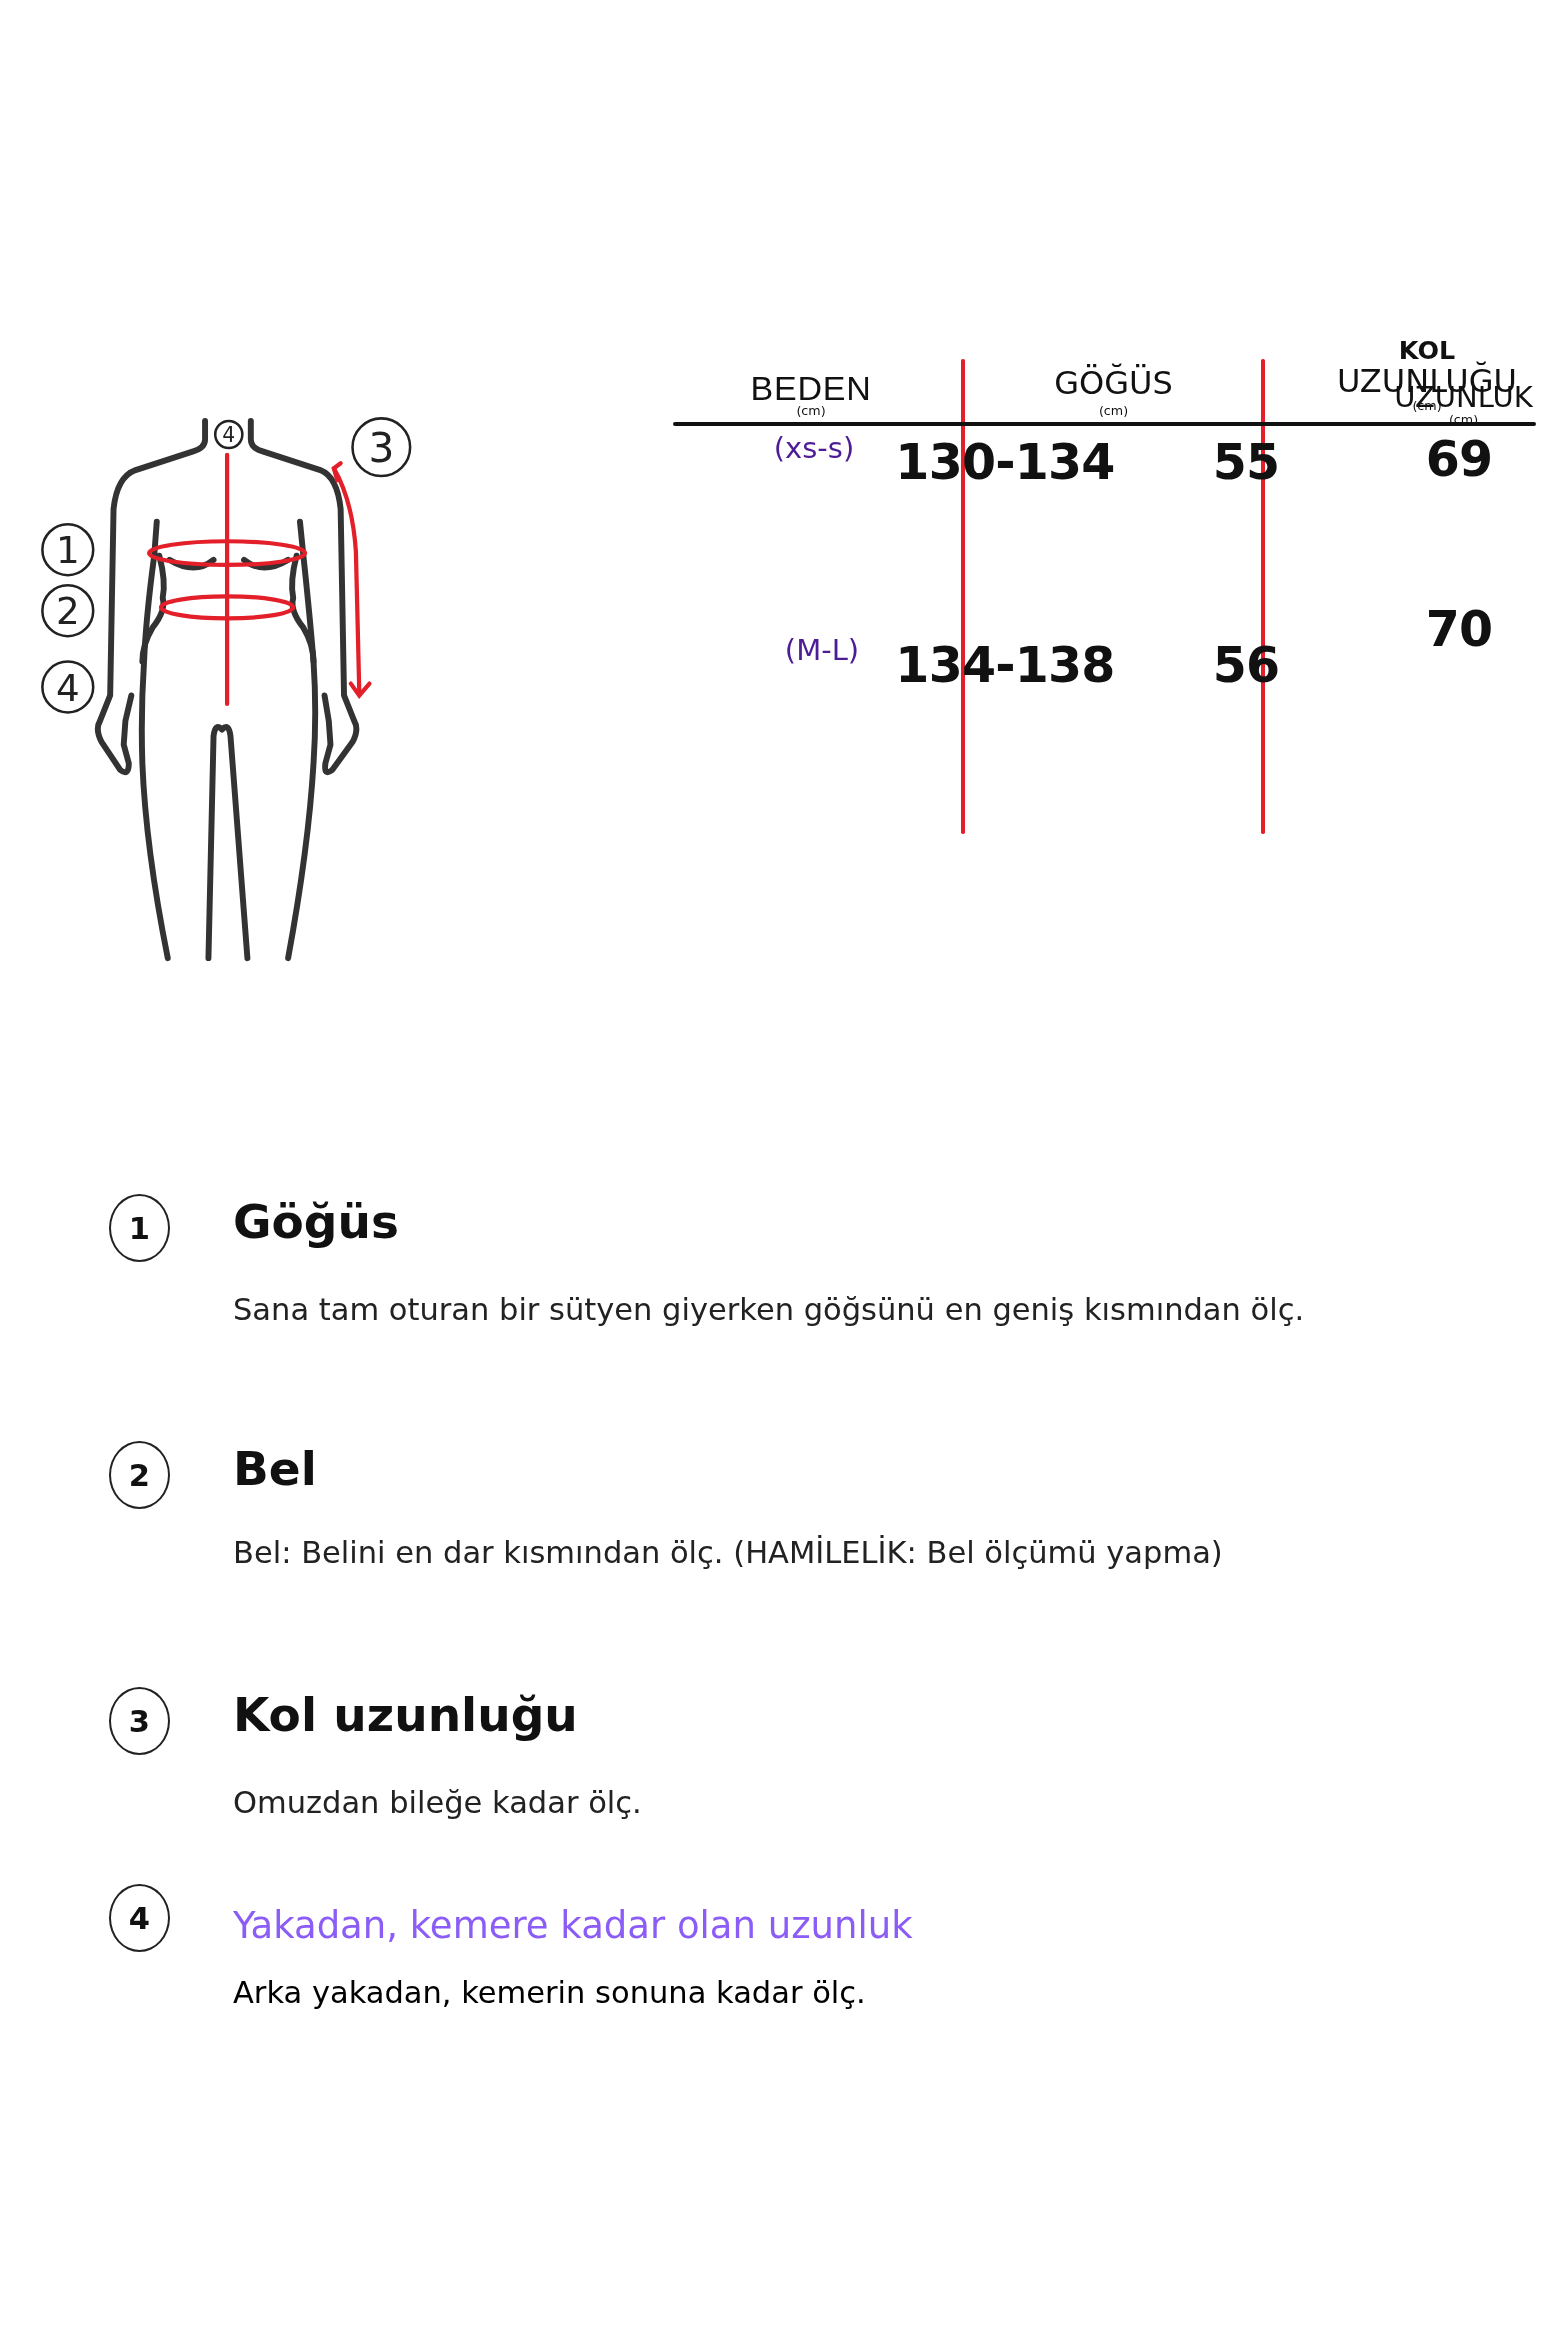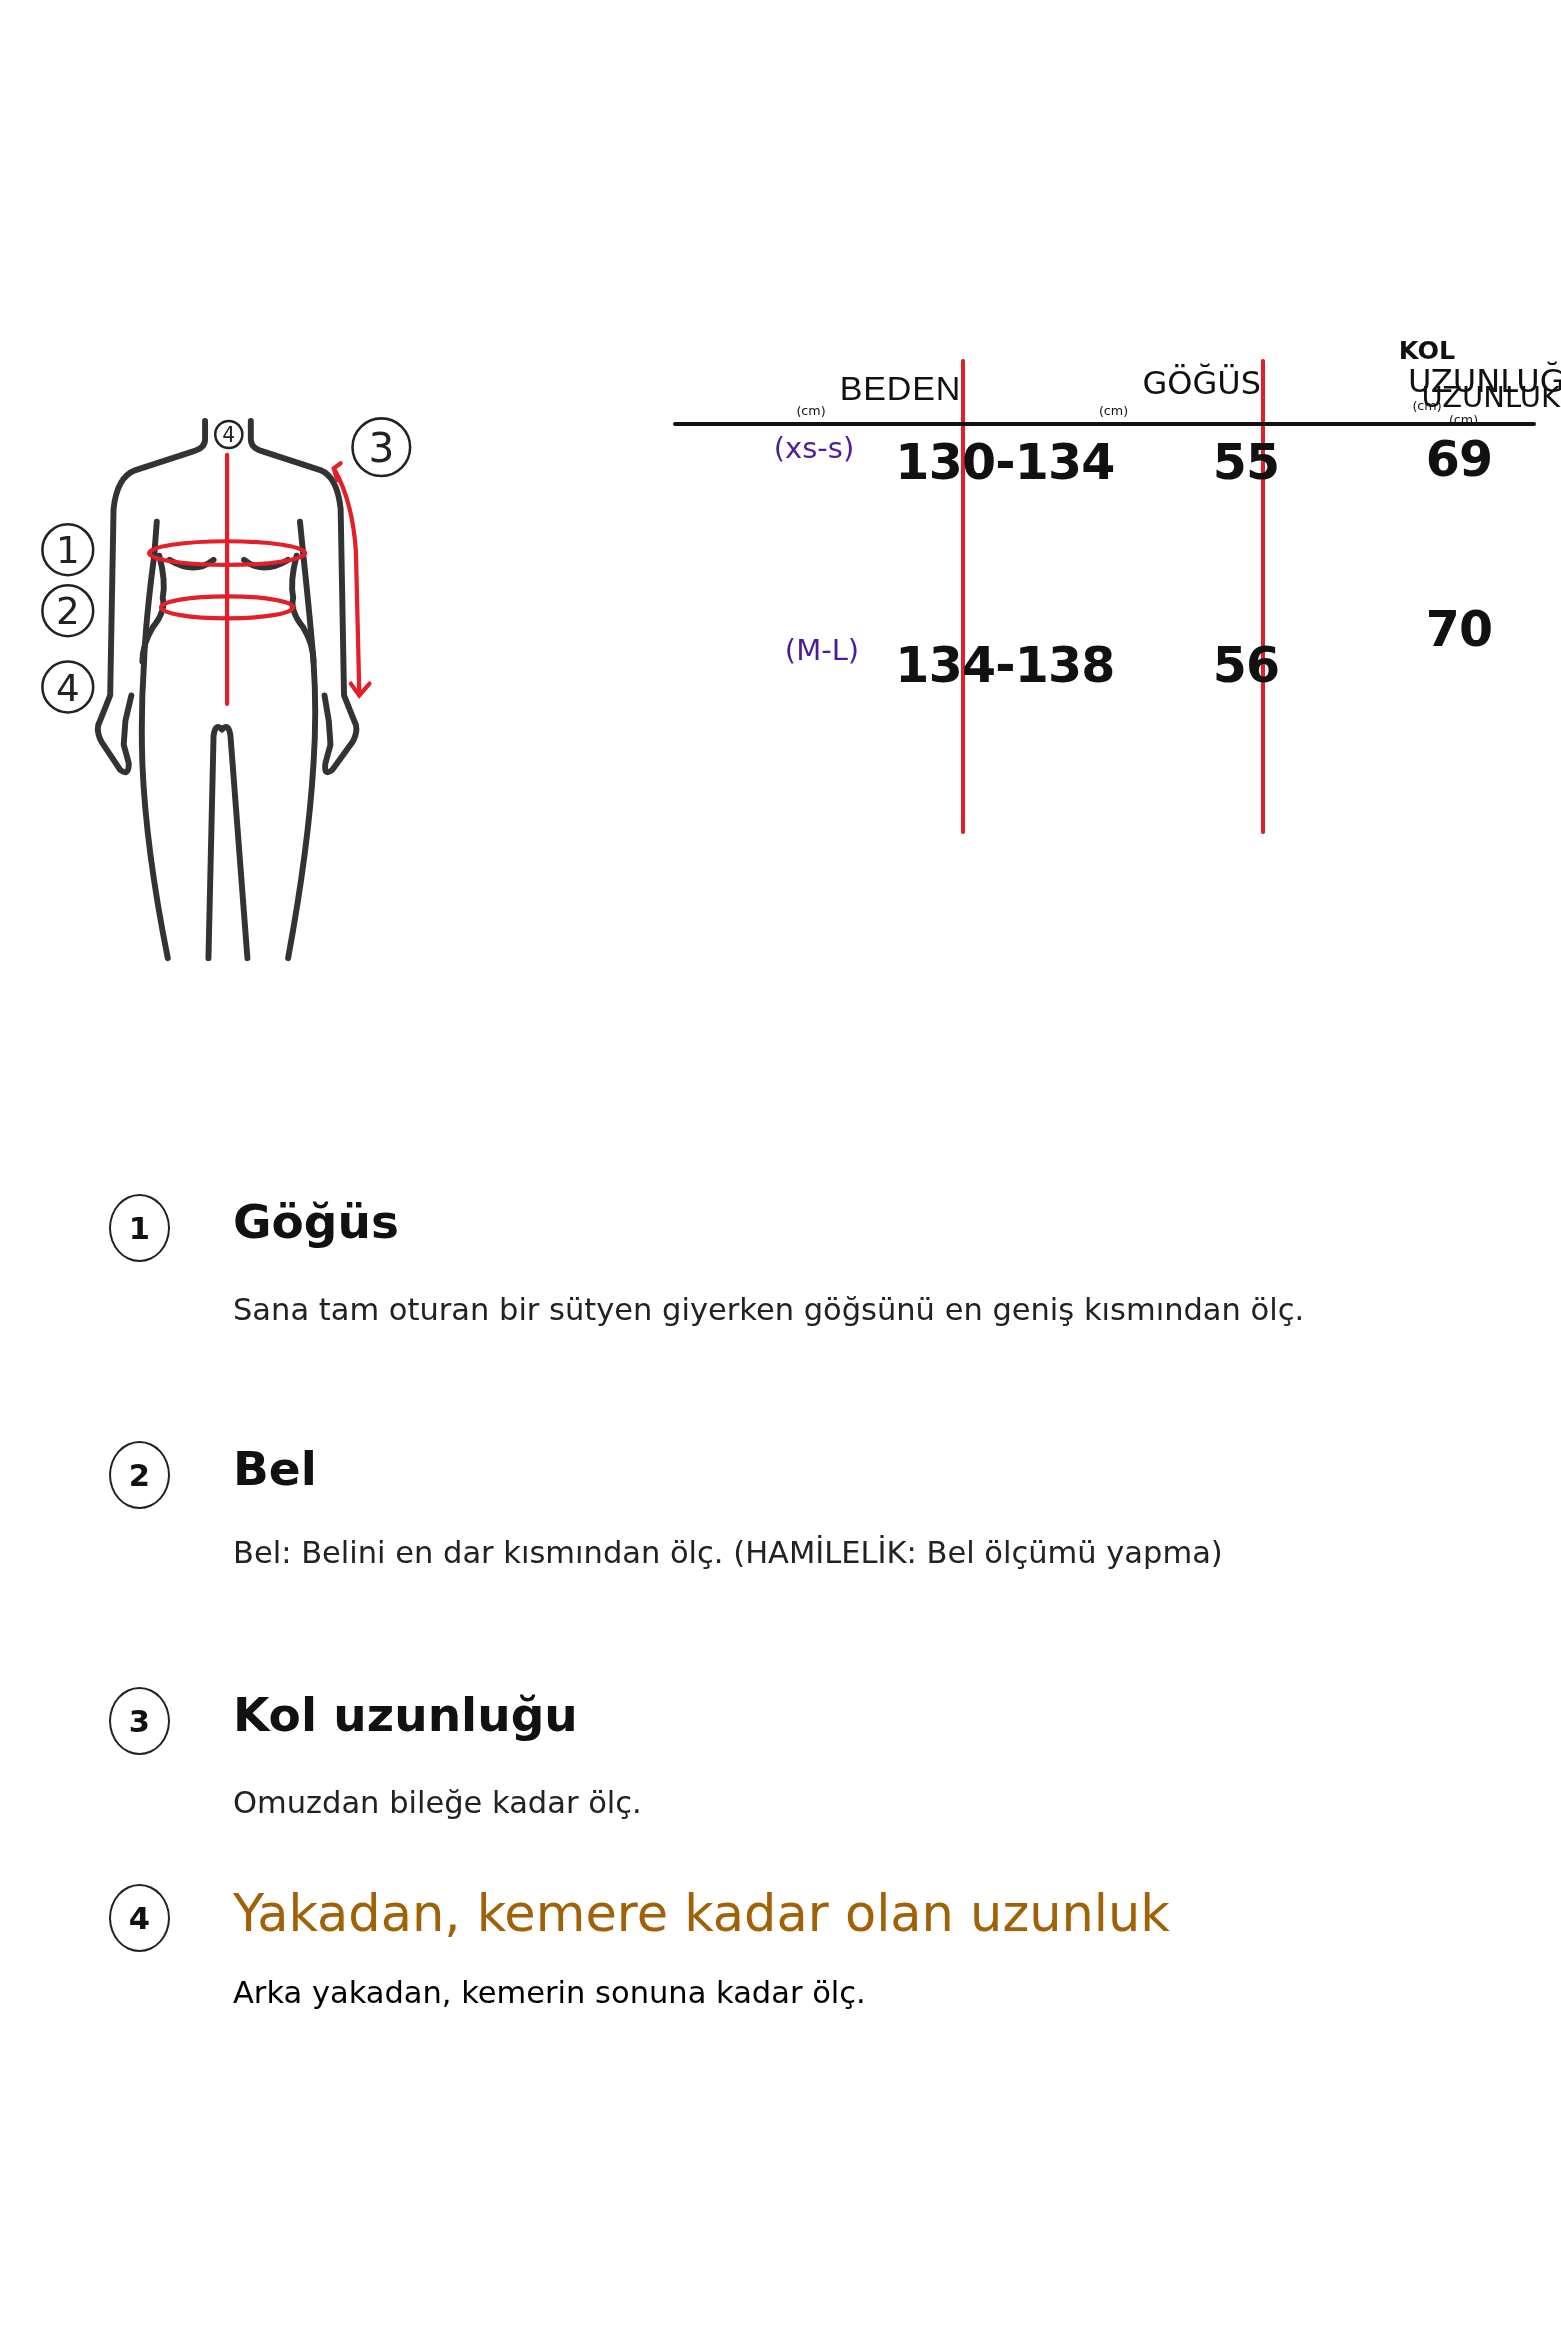--- a/index.html
+++ b/index.html
@@ -9,39 +9,39 @@
     
     .figure { position: absolute; left: 0; top: 407px; width: 644px; height: 721px; }
     .figure svg { width: 644px; height: 721px; display: block; }
 
     
     .size-table { position: absolute; left: 661px; top: 322px; width: 900px; height: 526px; }
     .hdr-rule { position: absolute; left: 12px; top: 100px; width: 863px; height: 4.2px;
                 background: #111; border-radius: 2.5px; }
     .vline { position: absolute; top: 37px; width: 4.2px; height: 475px; background: #e3202a; border-radius: 1.7px; }
     .col { position: absolute; text-align: center; }
-    .hdr-title { font-family: "Liberation Sans", sans-serif; font-size: 34px; line-height: 34px; color: #111; letter-spacing: 0.8px; text-align: right; }
+    .hdr-title { font-family: "Liberation Sans", sans-serif; font-size: 34px; line-height: 34px; color: #111; letter-spacing: 0.8px; }
     .hdr-title.thin { font-family: "DejaVu Sans", sans-serif; font-weight: normal; font-size: 32px; letter-spacing: 0; }
     .hdr-kol { font-family: "DejaVu Sans", sans-serif; font-weight: bold; font-size: 25.4px; line-height: 27px; }
     .hdr-unit { font-family: "DejaVu Sans", sans-serif; font-size: 12.7px; line-height: 12.7px; color: #111; }
     .cell-main { font-family: "DejaVu Sans", sans-serif; font-weight: bold; font-size: 49px;
                  line-height: 51px; color: #111; letter-spacing: -0.8px; }
     .cell-sub { font-family: "DejaVu Sans", sans-serif; font-size: 29px; line-height: 29px; color: #4c1d95; }
 
     
     .instr { position: absolute; left: 102px; width: 1230px; }
     .instr .num { position: absolute; left: 6.8px; width: 61px; height: 68px; border: 2.5px solid #222;
                   border-radius: 50%; box-sizing: border-box; display: flex; align-items: center;
                   justify-content: center; font-family: "DejaVu Sans", sans-serif; font-size: 30.5px;
                   font-weight: bold; color: #111; }
     .instr .title { position: absolute; left: 131px; font-family: "DejaVu Sans", sans-serif;
                     font-weight: bold; font-size: 47px; color: #111; white-space: nowrap; }
     .instr .desc { position: absolute; left: 131px; font-family: "DejaVu Sans", sans-serif;
                    font-size: 30.5px; line-height: 47px; color: #222; width: 1102px; }
-    .instr.last .title { font-weight: normal; font-size: 51px; color: #a16207; }
+    .instr.last .title { font-weight: normal; font-size: 37px; color: #8b5cf6; margin-top: 20px; }
     .instr.last .desc { font-size: 30.5px; color: #000; }
   </style>
 </head>
 <body>
 
 <div class="figure">
   <svg viewBox="0 0 760 850" xmlns="http://www.w3.org/2000/svg">
     <g fill="none" stroke="#333" stroke-width="7" stroke-linecap="round" stroke-linejoin="round">
 
       <path d="M242 16 L242 38 Q242 48 228 52 L160 74 Q138 82 134 120 L130 340 L118 370 Q112 380 120 395 L142 428 Q152 436 152 420 L146 398 L148 370 L155 340"></path>

